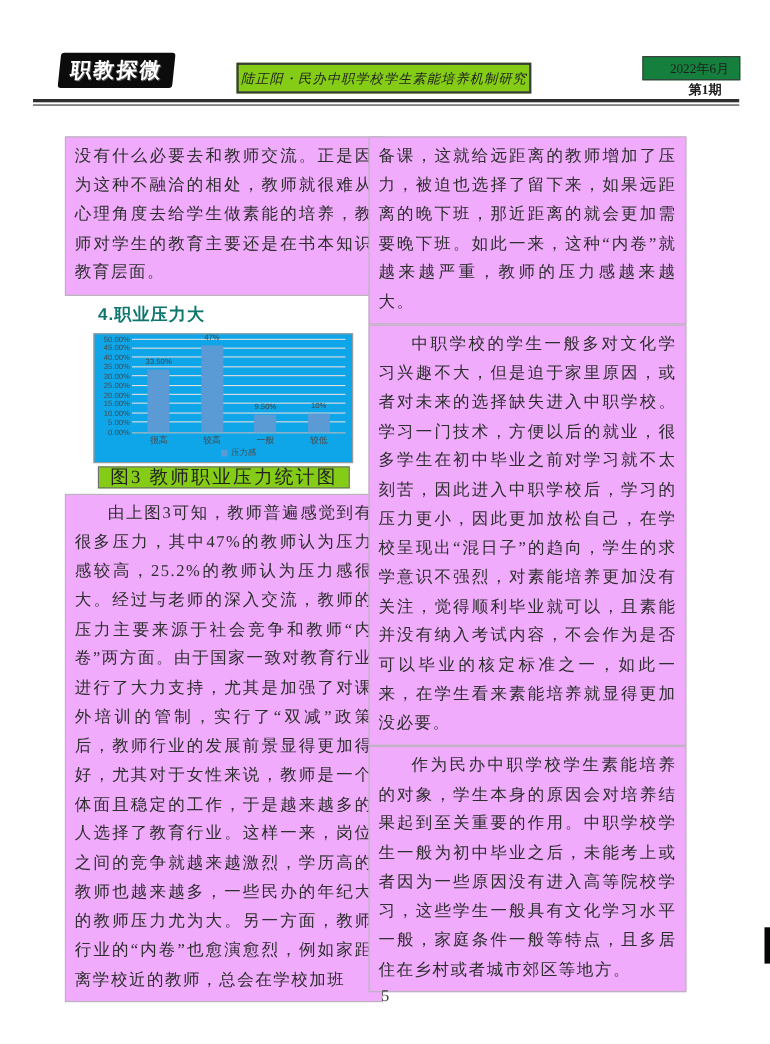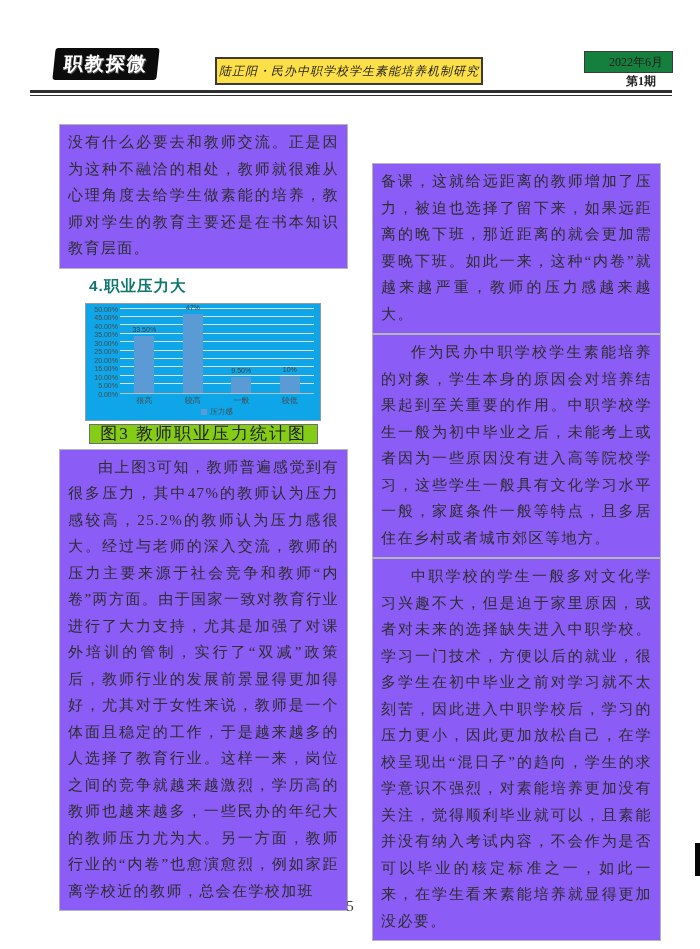--- a/index.html
+++ b/index.html
@@ -11,40 +11,40 @@
   #logo{
     position:absolute;left:54px;top:48px;width:104px;height:32px;
     background:#0c0c0c;color:#ffffff;display:flex;align-items:center;justify-content:center;
     font-family:"Liberation Sans","DejaVu Sans",sans-serif;font-weight:bold;font-size:19px;
     letter-spacing:2px;transform:skewX(-6deg);border-radius:3px;
     text-shadow:1px 1px 0 #555;
   }
   #title-box{
     position:absolute;left:215px;top:57px;width:264px;height:24px;
     border:2px solid #3a3a3a;display:flex;align-items:center;justify-content:center;
-    font-size:12px;font-style:italic;letter-spacing:1px;color:#1d1d1d;background:#fde047;
+    font-size:12px;font-style:italic;letter-spacing:1px;color:#1d1d1d;background:#84cc16;
   }
   #issue-box{
     position:absolute;left:584px;top:51px;width:72px;height:20px;
     border:1.5px solid #3a3a3a;display:flex;align-items:center;justify-content:center;
     font-size:12px;color:#1d1d1d;background:#15803d;padding-left:15px;
   }
   #issue-no{
     position:absolute;left:584px;top:73px;width:72px;text-align:right;
     font-size:12px;font-weight:bold;color:#1d1d1d;
   }
   .rule{position:absolute;left:30px;width:642px;background:#2f2f2f;}
   #rule-thick{top:90px;height:2.5px;}
   #rule-thin{top:95px;height:1px;}
   
   .col{position:absolute;top:124px;width:289px;}
   #col-left{left:59px;}
-  #col-right{left:372px;margin-top:39px;}
+  #col-right{left:335px;}
   .para{
-    border:1px solid #b5b5b5;background:#8b5cf6;
+    border:1px solid #b5b5b5;background:#f0abfc;
     padding:4px 8px 6px 8px;
     font-size:15px;line-height:26.5px;letter-spacing:1.4px;
     text-align:justify;color:#2e2e2e;
   }
   .para.indent{text-indent:2em;}
   .heading{
     font-family:"Liberation Sans","DejaVu Sans",sans-serif;
     font-weight:bold;font-size:15.5px;color:#0f766e;
     margin:7px 0 6px 30px;letter-spacing:1px;
   }
@@ -149,19 +149,19 @@
         <span id="legend-label">压力感</span>
       </div>
     </div>
     <div id="caption-box">图3 教师职业压力统计图</div>
 
     <div class="para indent">由上图3可知，教师普遍感觉到有很多压力，其中47%的教师认为压力感较高，25.2%的教师认为压力感很大。经过与老师的深入交流，教师的压力主要来源于社会竞争和教师“内卷”两方面。由于国家一致对教育行业进行了大力支持，尤其是加强了对课外培训的管制，实行了“双减”政策后，教师行业的发展前景显得更加得好，尤其对于女性来说，教师是一个体面且稳定的工作，于是越来越多的人选择了教育行业。这样一来，岗位之间的竞争就越来越激烈，学历高的教师也越来越多，一些民办的年纪大的教师压力尤为大。另一方面，教师行业的“内卷”也愈演愈烈，例如家距离学校近的教师，总会在学校加班</div>
   </div>
 
   <div class="col" id="col-right">
     <div class="para">备课，这就给远距离的教师增加了压力，被迫也选择了留下来，如果远距离的晚下班，那近距离的就会更加需要晚下班。如此一来，这种“内卷”就越来越严重，教师的压力感越来越大。</div>
+    <div class="para indent">中职学校的学生一般多对文化学习兴趣不大，但是迫于家里原因，或者对未来的选择缺失进入中职学校。学习一门技术，方便以后的就业，很多学生在初中毕业之前对学习就不太刻苦，因此进入中职学校后，学习的压力更小，因此更加放松自己，在学校呈现出“混日子”的趋向，学生的求学意识不强烈，对素能培养更加没有关注，觉得顺利毕业就可以，且素能并没有纳入考试内容，不会作为是否可以毕业的核定标准之一，如此一来，在学生看来素能培养就显得更加没必要。</div>
     <div class="para indent">作为民办中职学校学生素能培养的对象，学生本身的原因会对培养结果起到至关重要的作用。中职学校学生一般为初中毕业之后，未能考上或者因为一些原因没有进入高等院校学习，这些学生一般具有文化学习水平一般，家庭条件一般等特点，且多居住在乡村或者城市郊区等地方。</div>
-    <div class="para indent">中职学校的学生一般多对文化学习兴趣不大，但是迫于家里原因，或者对未来的选择缺失进入中职学校。学习一门技术，方便以后的就业，很多学生在初中毕业之前对学习就不太刻苦，因此进入中职学校后，学习的压力更小，因此更加放松自己，在学校呈现出“混日子”的趋向，学生的求学意识不强烈，对素能培养更加没有关注，觉得顺利毕业就可以，且素能并没有纳入考试内容，不会作为是否可以毕业的核定标准之一，如此一来，在学生看来素能培养就显得更加没必要。</div>
   </div>
 
   <div id="page-number">5</div>
   <div id="edge-mark"></div>
 </div>
 
 </body></html>

